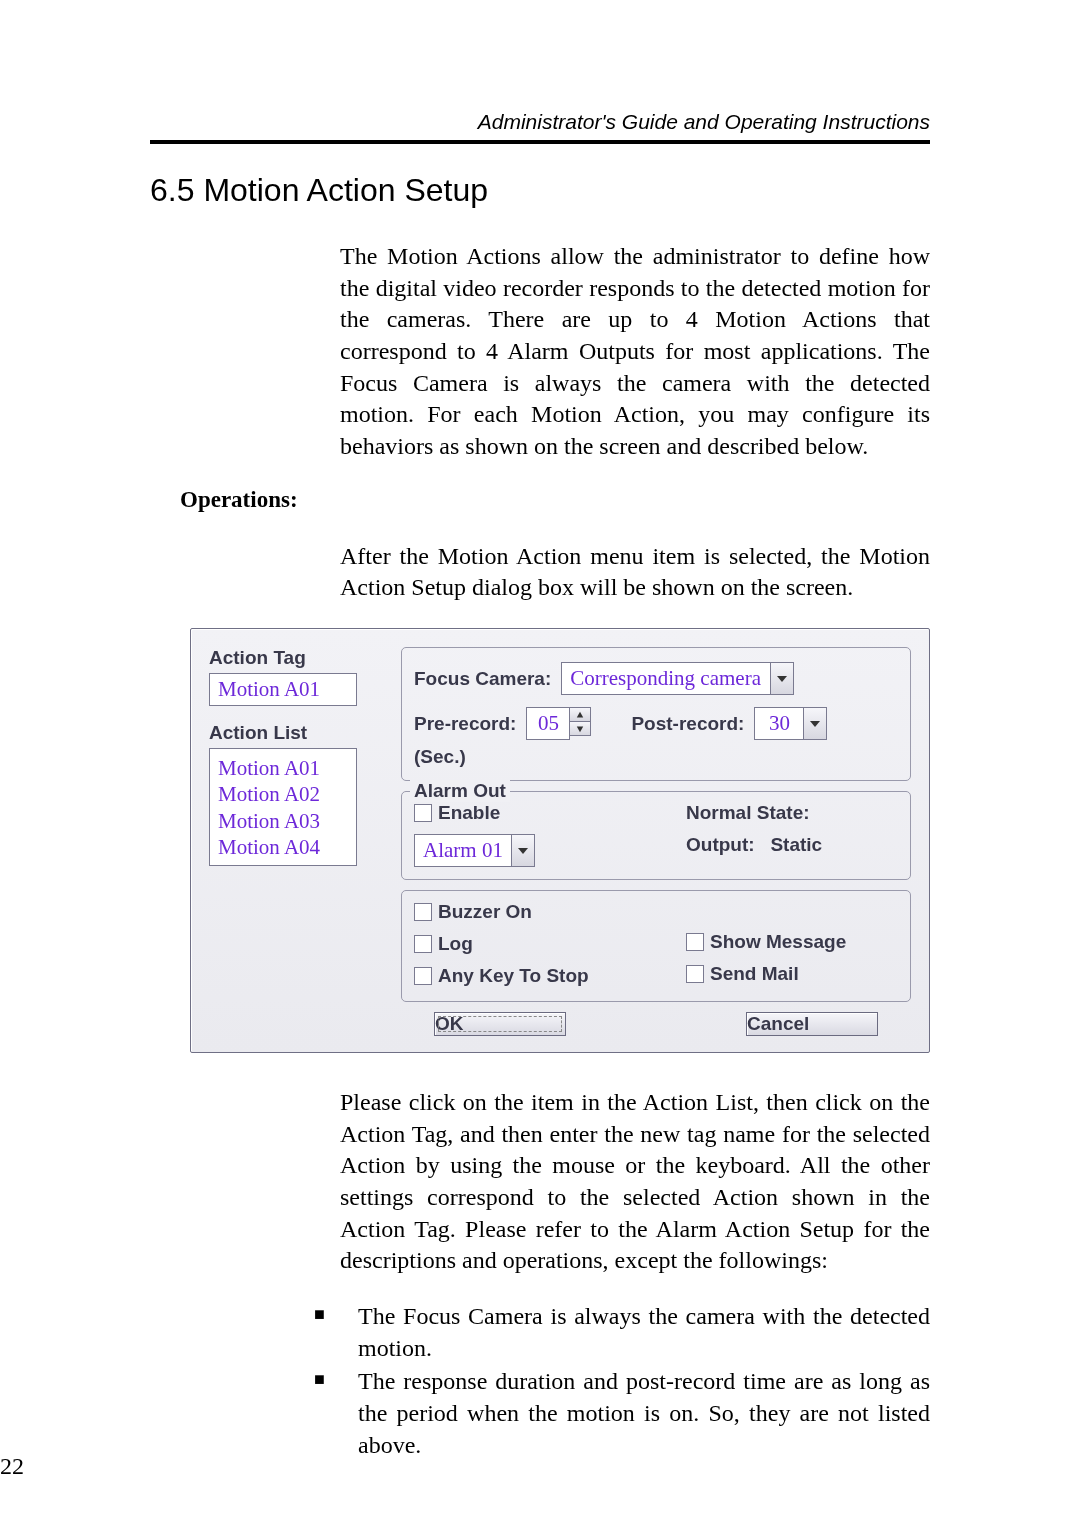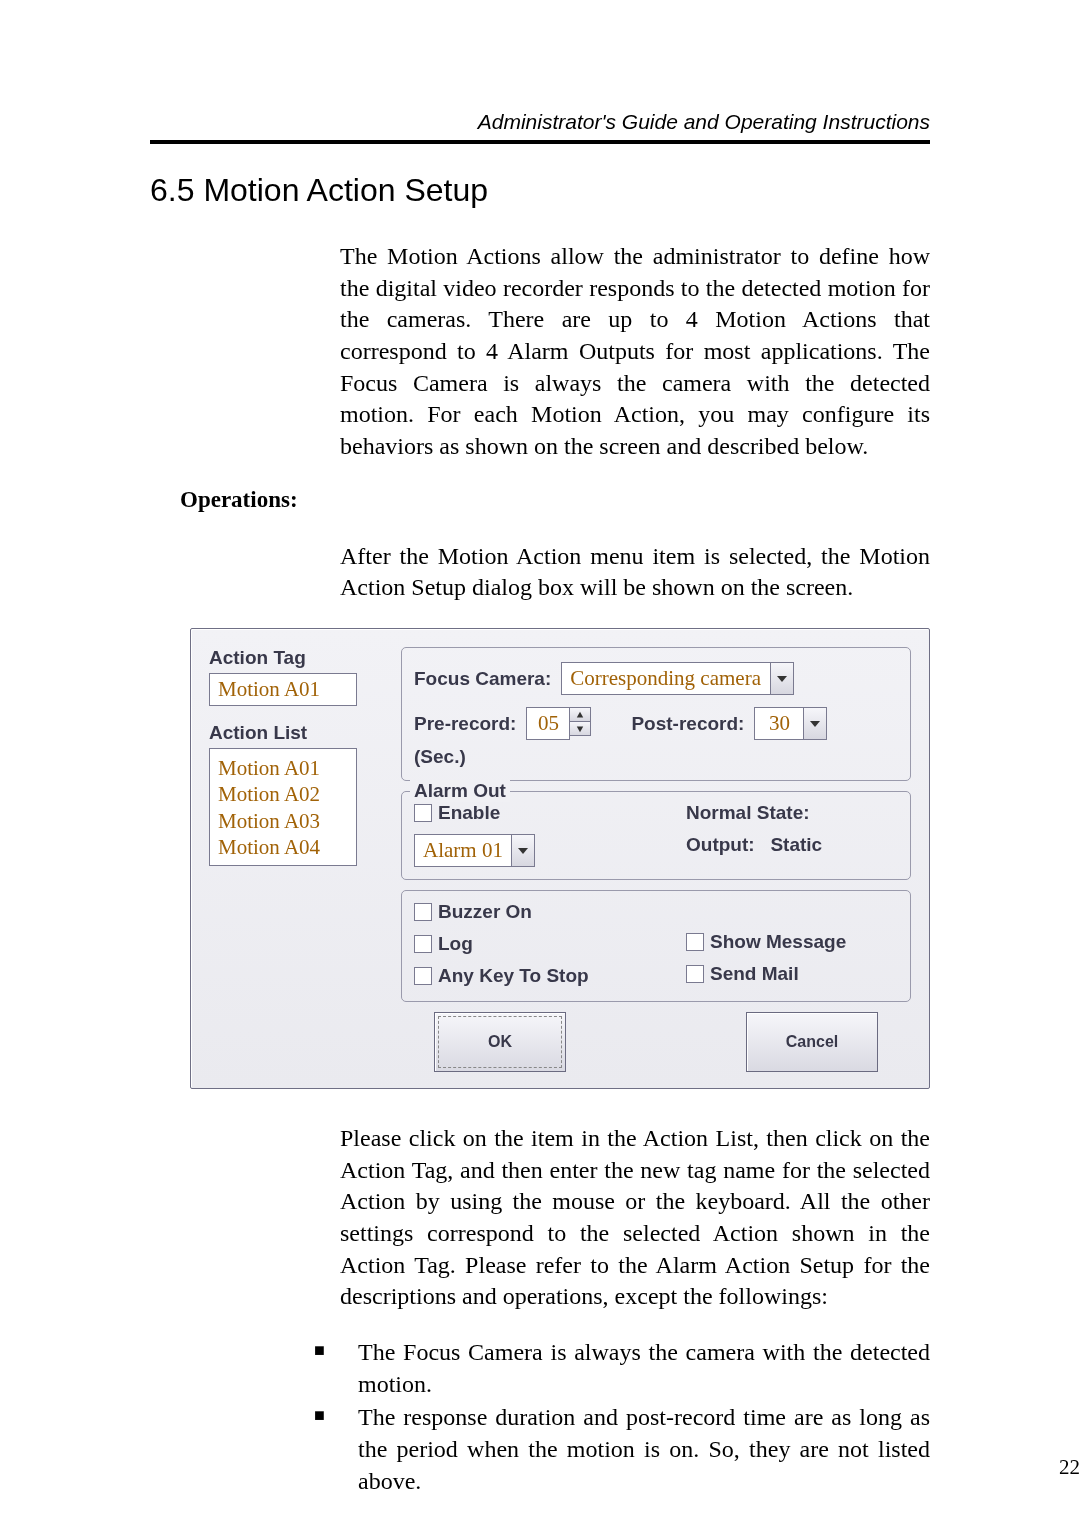--- a/index.html
+++ b/index.html
@@ -11,21 +11,21 @@
   p.para{font-size:24px;line-height:1.32;margin:0 0 24px 0;text-align:justify}
   h3.ops{font-family:Liberation Serif, serif;font-weight:700;font-size:23px;margin:12px 0 28px 0;margin-left:30px}
   ul.bullets{list-style:none;padding:0;margin:0 0 0 -26px}
   ul.bullets li{font-size:24px;line-height:1.32;padding-left:44px;position:relative;text-align:justify;margin-bottom:2px}
   ul.bullets li::before{content:"■";position:absolute;left:0;top:2px;font-size:18px}
   .dlg{border:1px solid #6f6f85;border-radius:2px;background:linear-gradient(#f2f2f6,#eaeaef);box-shadow:inset 1px 1px 0 #fff;margin:10px 0 34px -150px;padding:18px 18px 16px 18px;font-family:Tahoma,Arial,sans-serif;color:#38384a}
   .dlg-row{display:flex;align-items:flex-start}
   .dlg-left{width:170px;flex:0 0 170px}
   .dlg-right{flex:1}
   .dlg-label{font-weight:700;font-size:19px;margin-bottom:4px}
-  .field-box{background:#fff;border:1px solid #7a7a90;padding:3px 8px;font-family:"Times New Roman",serif;font-size:21px;color:#a16207;display:inline-block;min-height:24px;box-sizing:border-box}
+  .field-box{background:#fff;border:1px solid #7a7a90;padding:3px 8px;font-family:"Times New Roman",serif;font-size:21px;color:#6d28d9;display:inline-block;min-height:24px;box-sizing:border-box}
   .tag-box{width:148px}
   .list-box{width:148px;height:118px;padding:6px 8px;line-height:1.25}
   .list-box div{font-family:"Times New Roman",serif;font-size:21px}
   .grp{border:1px solid #9a9aac;border-radius:5px;padding:10px 12px 12px 12px;margin-bottom:10px;position:relative}
   .grp-title{position:absolute;top:-12px;left:8px;background:linear-gradient(#f0f0f4,#f0f0f4);padding:0 4px;font-weight:700;font-size:19px}
   .inline-row{display:flex;align-items:center;gap:10px;margin-top:4px;flex-wrap:wrap}
   .lbl{font-weight:700;font-size:19px}
   .combo{display:inline-flex;align-items:stretch}
   .combo .field-box{min-width:210px}
   .combo-sm .field-box{min-width:96px}
@@ -36,23 +36,23 @@
   .spin .field-box{width:44px;text-align:center}
   .spin-btns{display:flex;flex-direction:column;margin-left:-1px}
   .spin-btns button{width:22px;height:15px;border:1px solid #7a7a90;background:linear-gradient(#f6f6fa,#d7d7e0);padding:0;display:flex;align-items:center;justify-content:center}
   .spin-btns button+button{margin-top:-1px}
   .spin-btns svg{width:8px;height:8px}
   .chk{display:inline-flex;align-items:center;gap:6px;font-size:19px;font-weight:700}
   .chk-box{width:16px;height:16px;border:1px solid #7a7a90;background:#fff;display:inline-block}
   .cols{display:flex;gap:60px}
   .col{flex:1}
   .btn-row{display:flex;gap:180px;justify-content:center;margin-top:8px}
-  .btn{min-width:130px;padding:20px 0;text-align:center;font-weight:700;font-size:16px;border:1px solid #6a6a80;background:linear-gradient(#f6f6fa,#d9d9e2);box-shadow:inset 1px 1px 0 #fff}
+  .btn{min-width:130px;padding:0 0;font-weight:700;font-size:19px;border:1px solid #6a6a80;background:linear-gradient(#f6f6fa,#d9d9e2);box-shadow:inset 1px 1px 0 #fff}
   .btn.primary{outline:1px dashed #888;outline-offset:-5px}
-  .pgnum{position:absolute;bottom:48px;left:0;right:0;text-align:right;font-size:21px;font-family:"Times New Roman",serif}
+  .pgnum{position:absolute;bottom:48px;left:0;right:0;text-align:left;font-size:24px;font-family:"Times New Roman",serif}
   .kv-static{font-weight:700;font-size:19px}
 </style>
 </head>
 <body>
 
 <div class="page">
   <p class="hdr">Administrator's Guide and Operating Instructions</p>
   <hr class="rule">
 
   <h2 class="section">6.5 Motion Action Setup</h2>

